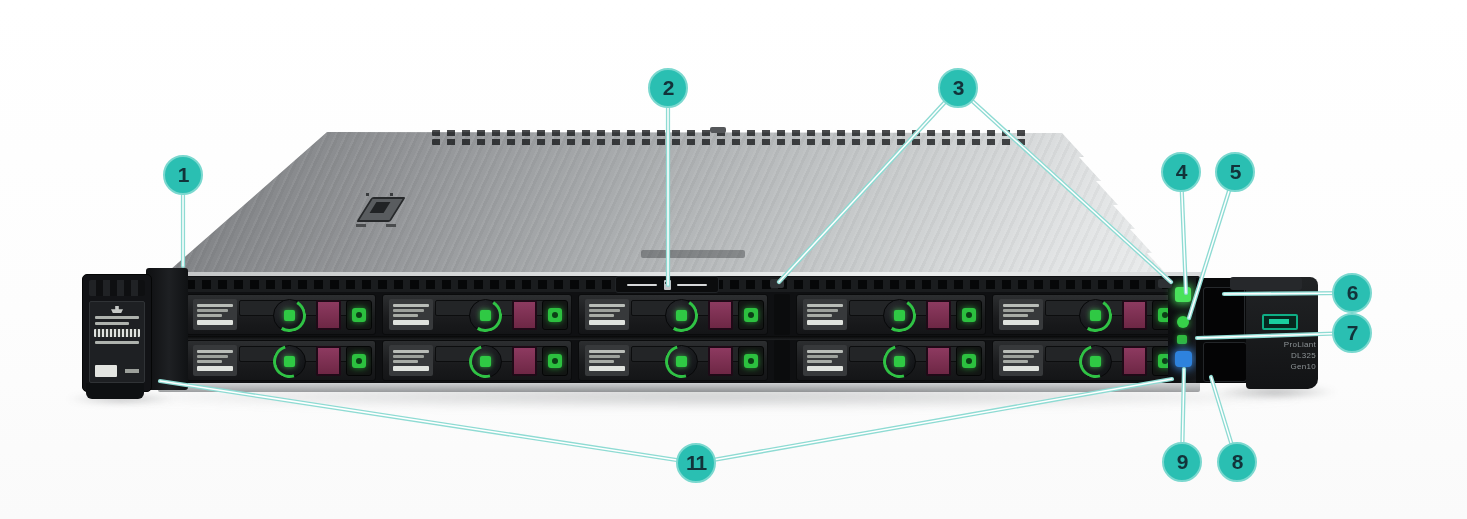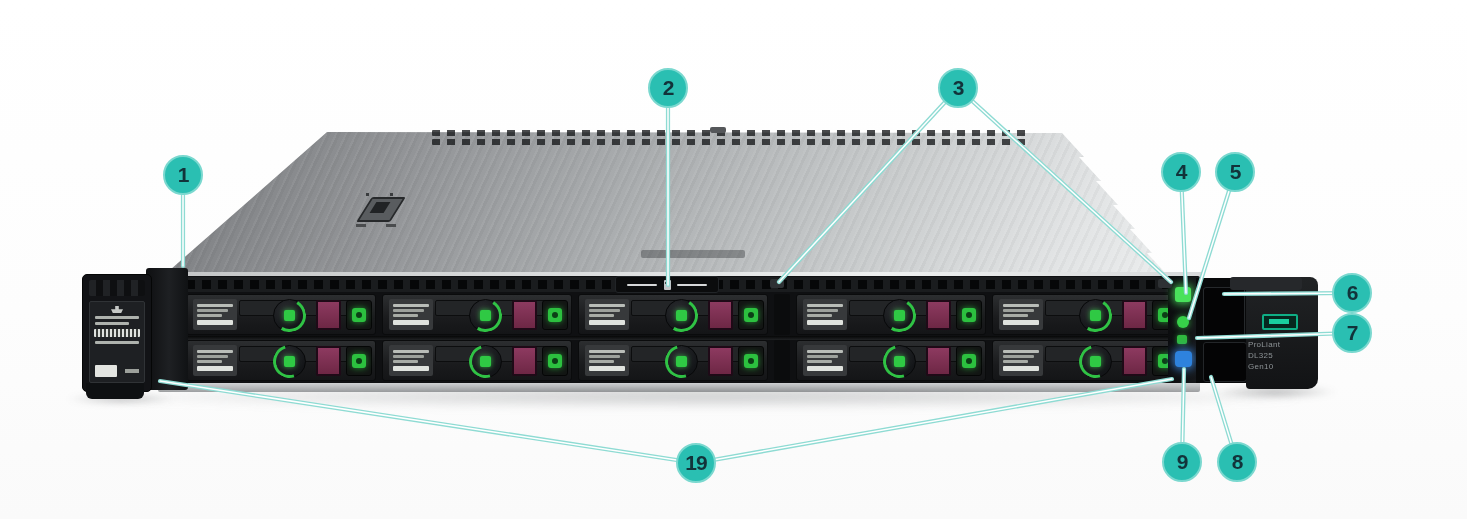--- a/index.html
+++ b/index.html
@@ -69,21 +69,21 @@
   .led-uid{top:74px;left:7px;width:17px;height:16px;border-radius:4px;background:#2e82dd;box-shadow:0 0 10px 2px rgba(62,140,230,.85);}
 
   
   .ear-right-recess{position:absolute;left:1196px;top:278px;width:58px;height:105px;background:#08090a;}
   .port-upper{position:absolute;left:1203px;top:287px;width:42px;height:50px;background:#040405;border:1px solid #26292c;border-radius:3px;box-sizing:border-box;}
   .port-lower{position:absolute;left:1203px;top:342px;width:44px;height:40px;background:#040405;border:1px solid #232629;border-radius:3px;box-sizing:border-box;}
   .ear-right-body{position:absolute;left:1246px;top:277px;width:72px;height:112px;background:linear-gradient(180deg,#212325,#121315);border-radius:4px 8px 10px 4px;}
   .ear-right-handle{position:absolute;left:1230px;top:277px;width:72px;height:13px;background:#26282b;border-radius:3px;}
   .hpe-logo{position:absolute;left:1262px;top:314px;width:36px;height:16px;background:#06281f;border:2px solid #0fae85;border-radius:2px;box-sizing:border-box;}
   .hpe-logo::after{content:"";position:absolute;left:5px;top:3px;width:20px;height:5px;background:#19cf9f;}
-  .ear-text{position:absolute;left:1248px;top:339px;width:68px;text-align:left;font-size:8px;line-height:11px;color:#8d9396;letter-spacing:.3px;}
+  .ear-text{position:absolute;left:1248px;top:339px;width:68px;text-align:right;font-size:8px;line-height:11px;color:#8d9396;letter-spacing:.3px;}
 
   
   .ear-left-bar{position:absolute;left:146px;top:268px;width:42px;height:122px;background:linear-gradient(90deg,#0e0f11,#1e2023 55%,#101214);border-radius:3px;}
   .pull-label-tab{position:absolute;left:82px;top:274px;width:70px;height:118px;background:#121316;border:1px solid #050606;border-radius:5px;box-sizing:border-box;}
   .tab-top{position:absolute;left:6px;top:5px;width:56px;height:16px;background:repeating-linear-gradient(90deg,#202225 0 7px,#0e0f11 7px 14px);border-radius:2px;}
   .tab-label{position:absolute;left:6px;top:26px;width:56px;height:82px;background:#1e2023;border:1px solid #303336;border-radius:2px;padding:4px 3px;box-sizing:border-box;}
   .crown{width:12px;height:7px;margin:0 auto 3px auto;background:#c6c9c6;clip-path:polygon(15% 100%,0 45%,35% 45%,35% 0,65% 0,65% 45%,100% 45%,85% 100%);}
   .lab-line{height:3px;background:#aeb2ad;margin:3px 2px;border-radius:1px;}
   .lab-line.short{width:70%;}
   .lab-barcode{height:8px;margin:4px 1px;background:repeating-linear-gradient(90deg,#dfe2de 0 2px,#3a3d3a 2px 4px);border-radius:1px;}
@@ -395,16 +395,16 @@
   <div class="callout" style="left:1332px;top:313px;">
       <span>7</span>
     </div>
   <div class="callout" style="left:1217px;top:442px;">
       <span>8</span>
     </div>
   <div class="callout" style="left:1162px;top:442px;">
       <span>9</span>
     </div>
   <div class="callout" style="left:676px;top:443px;">
-      <span>19</span>
+      <span>11</span>
     </div>
 
 </div>
 
 </body></html>

